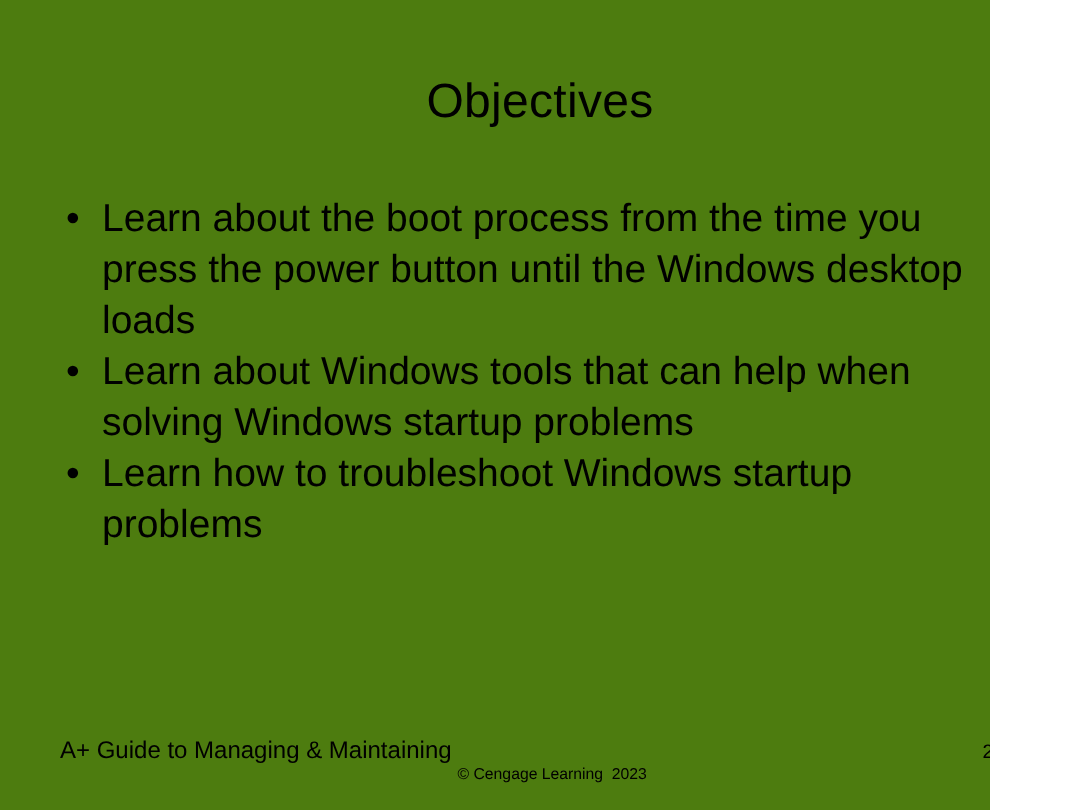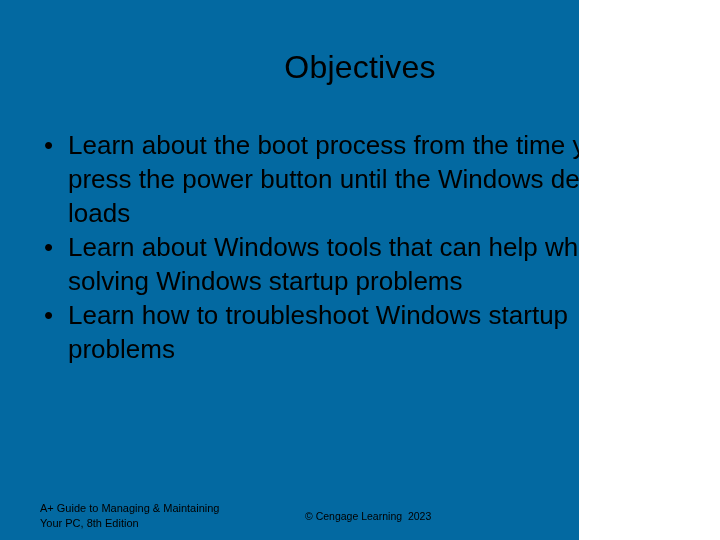--- a/index.html
+++ b/index.html
@@ -8,23 +8,23 @@
     padding: 0;
     background: #ffffff;
   }
   body {
     font-family: "Liberation Sans", sans-serif;
     color: #000000;
     -webkit-font-smoothing: antialiased;
   }
   #slide {
     position: relative;
-    width: 579px;
+    width: 660px;
     height: 540px;
-    background: #0369a1;
+    background: #4d7c0f;
     overflow: hidden;
     margin: 0;
   }
 
   
   #slide-title {
     position: absolute;
     left: 0;
     top: 48px;
     width: 720px;
@@ -75,23 +75,23 @@
   #footer {
     position: absolute;
     left: 0;
     top: 490px;
     width: 720px;
     height: 50px;
   }
   #footer-book {
     position: absolute;
     left: 40px;
-    top: 11px;
+    top: 3px;
     width: 270px;
-    font-size: 11px;
+    font-size: 16px;
     line-height: 15px;
     color: #000000;
     text-align: left;
   }
   #footer-book .line {
     display: block;
   }
   #footer-copyright {
     position: absolute;
     left: 305px;
@@ -135,21 +135,20 @@
       <span class="bullet-marker">•</span>
       <span class="bullet-text">Learn how to troubleshoot Windows startup problems</span>
     </li>
 
   </ul>
 
   <div id="footer">
 
     <div id="footer-book">
       <span class="line">A+ Guide to Managing &amp; Maintaining</span>
-      <span class="line">Your PC, 8th Edition</span>
     </div>
 
     <div id="footer-copyright">© Cengage Learning  2023</div>
 
     <div id="footer-page">2</div>
 
   </div>
 
 </div>
 

